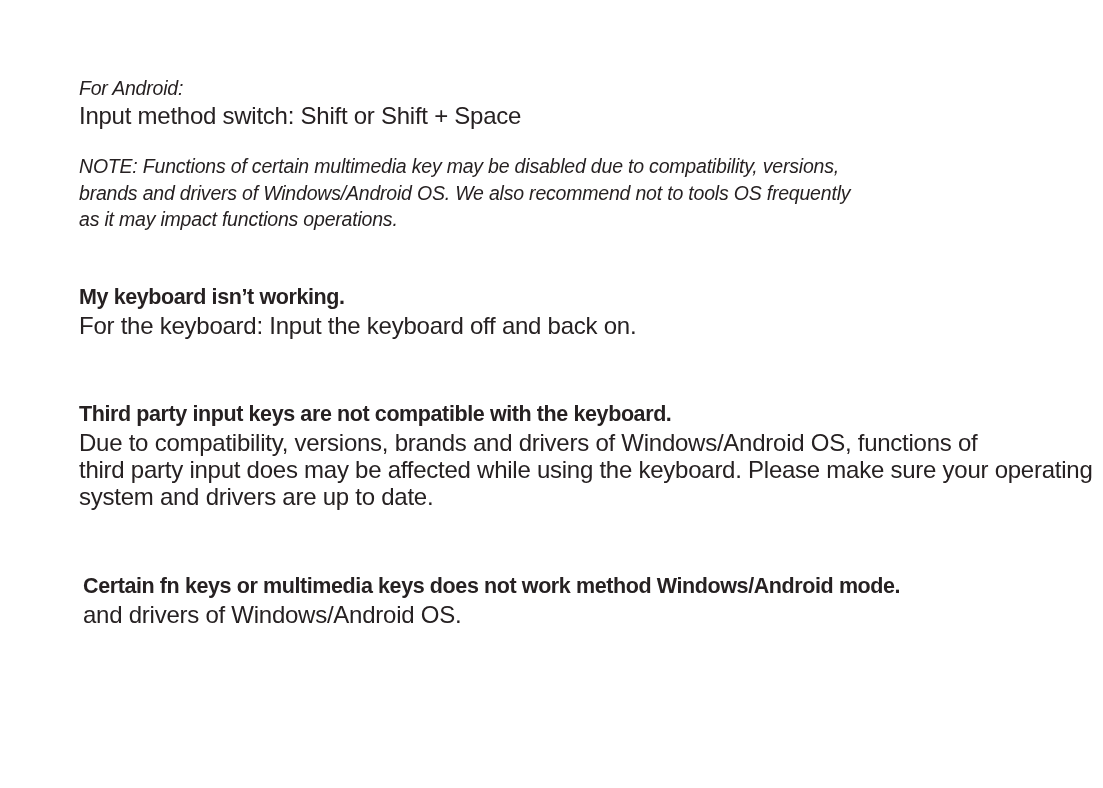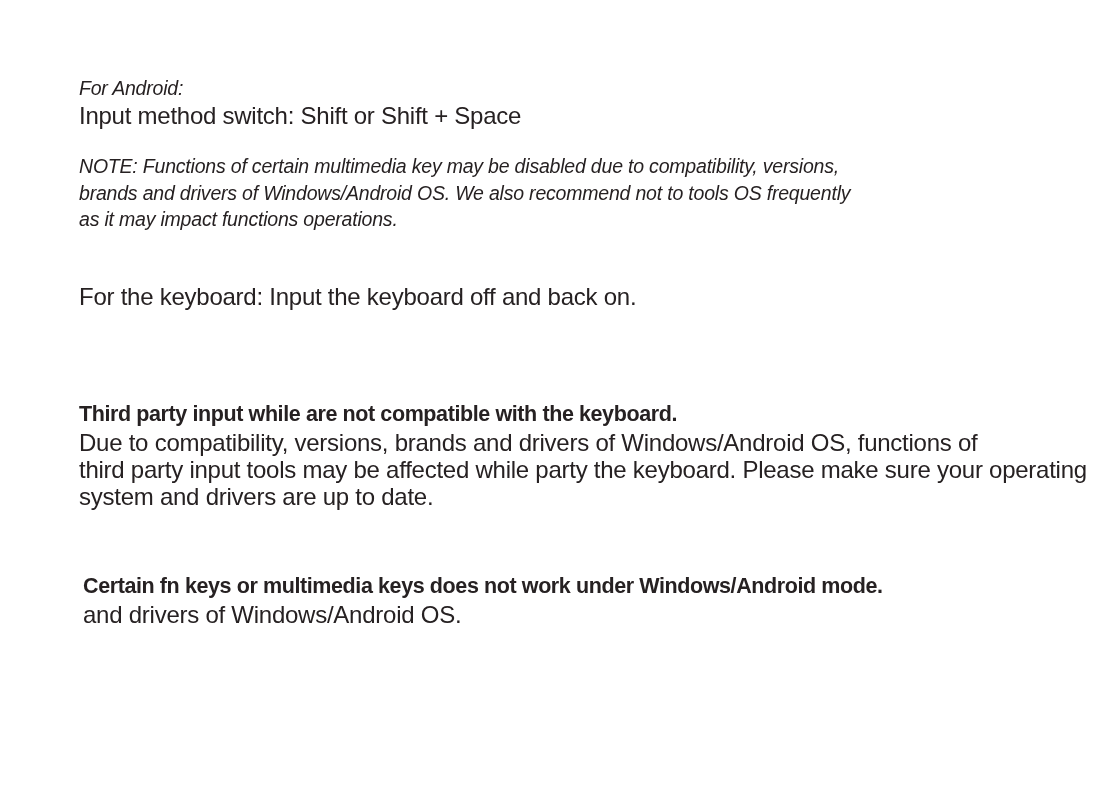--- a/index.html
+++ b/index.html
@@ -60,30 +60,31 @@
     <div class="line">Input method switch: Shift or Shift + Space</div>
   </div>
 
   <div class="block note">
     <div class="italic">NOTE: Functions of certain multimedia key may be disabled due to compatibility, versions,</div>
     <div class="italic">brands and drivers of Windows/Android OS. We also recommend not to tools OS frequently</div>
     <div class="italic">as it may impact functions operations.</div>
   </div>
 
   <div class="block sec1">
+    <div class="heading">My keyboard isn’t working.</div>
     <div class="line">For the keyboard: Input the keyboard off and back on.</div>
   </div>
 
   <div class="block sec2">
-    <div class="heading">Third party input while are not compatible with the keyboard.</div>
+    <div class="heading">Third party input keys are not compatible with the keyboard.</div>
     <div class="line">Due to compatibility, versions, brands and drivers of Windows/Android OS, functions of</div>
-    <div class="line">third party input tools may be affected while party the keyboard. Please make sure your operating</div>
+    <div class="line">third party input does may be affected while using the keyboard. Please make sure your operating</div>
     <div class="line">system and drivers are up to date.</div>
   </div>
 
   <div class="block sec3">
-    <div class="heading">Certain fn keys or multimedia keys does not work under Windows/Android mode.</div>
+    <div class="heading">Certain fn keys or multimedia keys does not work method Windows/Android mode.</div>
     <div class="line">and drivers of Windows/Android OS.</div>
   </div>
 
   <div class="page-number">10</div>
 
 </div>
 
 </body></html>

